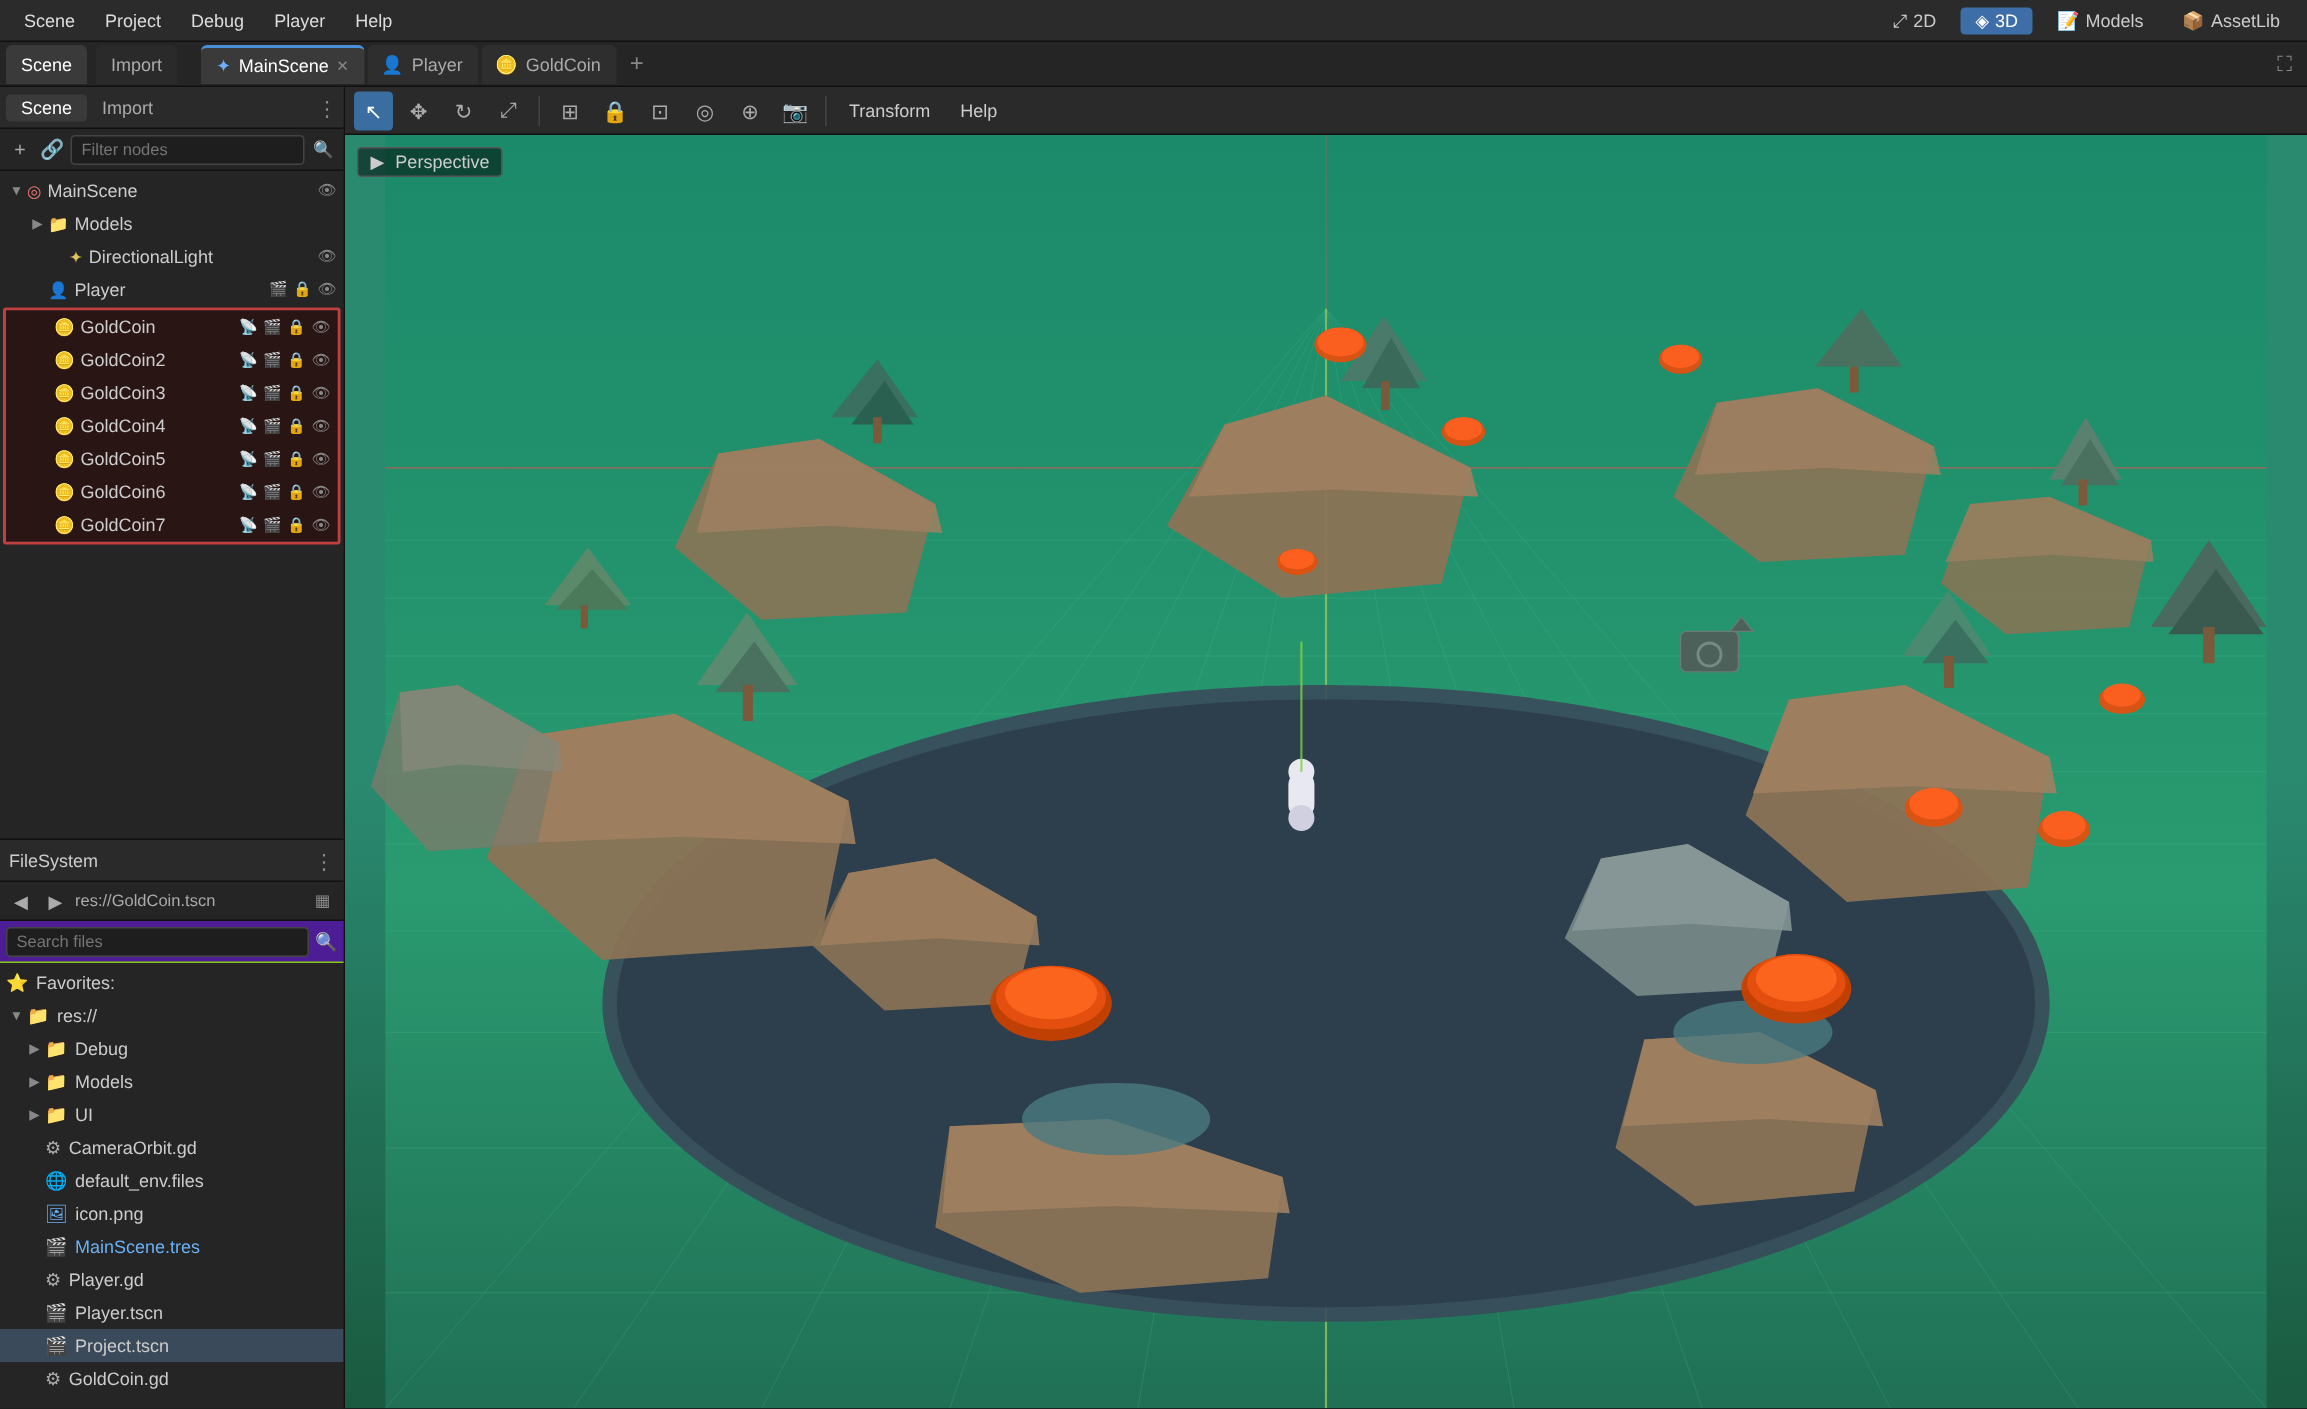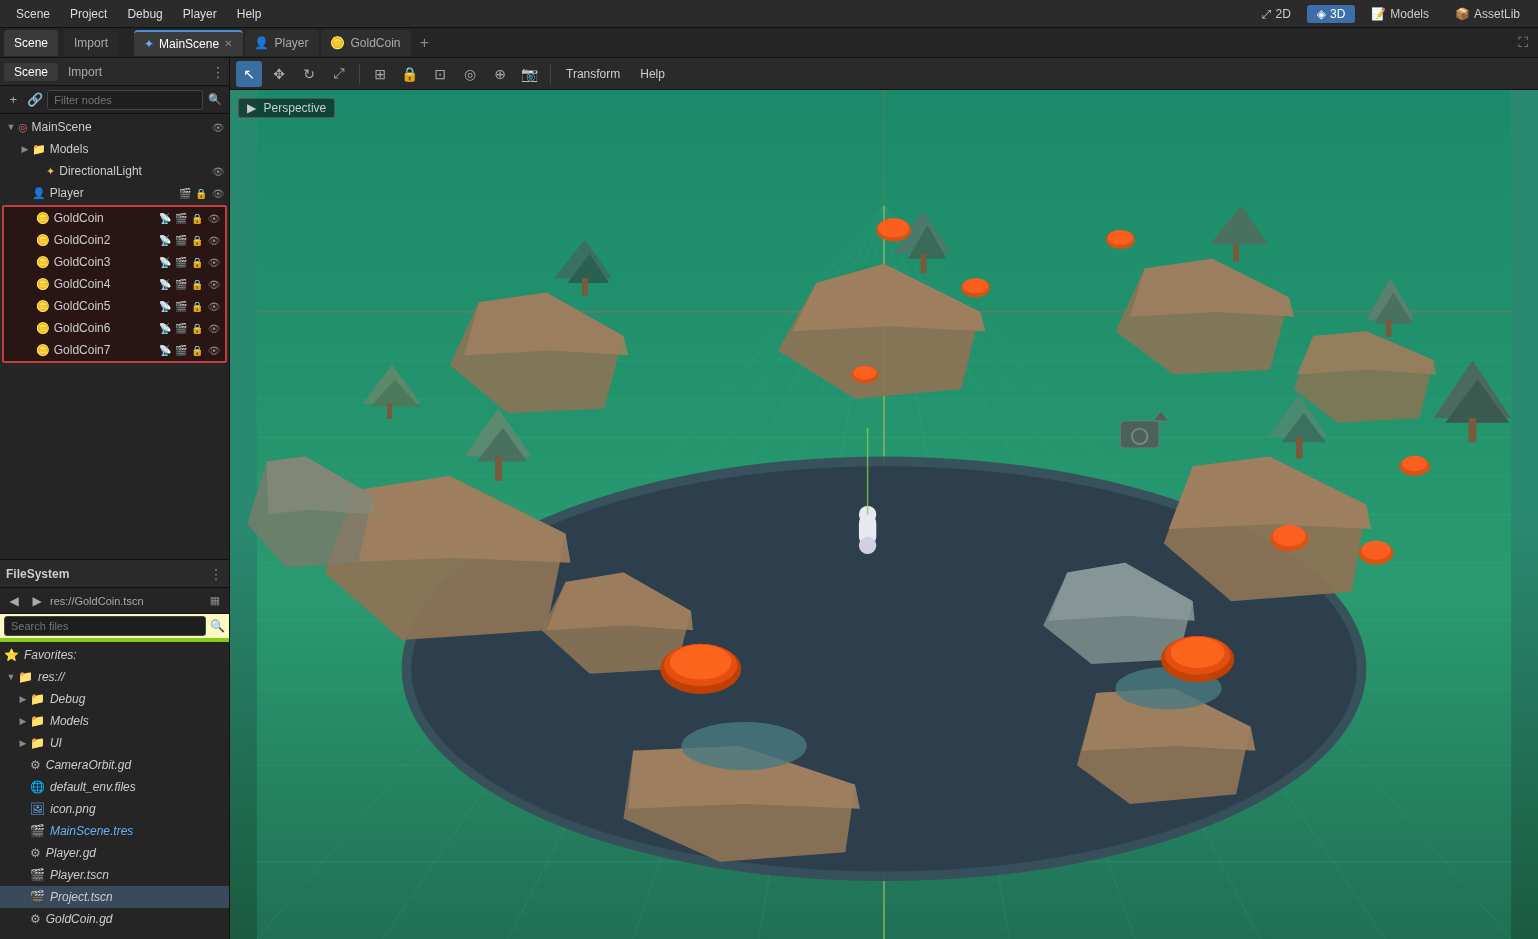--- a/index.html
+++ b/index.html
@@ -176,21 +176,21 @@
       height: 380px;
     }
     #fs-header {
       display: flex;
       align-items: center;
       padding: 4px 6px;
       background: #2a2a2a;
       border-bottom: 1px solid #111;
       height: 28px;
     }
-    .fs-title { font-size: 12px; font-weight: bold; color: #ccc; }
+    .fs-title { font-size: 12px; font-weight: normal; color: #ccc; }
     .fs-menu-dots { margin-left: auto; cursor: pointer; color: #888; font-size: 14px; }
     #fs-nav {
       display: flex;
       align-items: center;
       padding: 3px 4px;
       gap: 3px;
       background: #252525;
       border-bottom: 1px solid #111;
       height: 26px;
     }
@@ -202,22 +202,22 @@
     .fs-path { font-size: 11px; color: #aaa; flex: 1; }
     .fs-grid-btn {
       width: 20px; height: 20px;
       display: flex; align-items: center; justify-content: center;
       cursor: pointer; border-radius: 3px; color: #888; font-size: 11px;
     }
     #fs-search {
       display: flex;
       align-items: center;
       padding: 3px 4px;
-      background: #fef9c3;
-      border-bottom: 4px solid #84cc16;
+      background: #4c1d95;
+      border-bottom: 1px solid #84cc16;
       height: 28px;
     }
     #fs-search-input {
       flex: 1;
       background: #1e1e1e;
       border: 1px solid #444;
       border-radius: 3px;
       padding: 2px 6px;
       color: #ccc;
       font-size: 11px;
@@ -233,21 +233,21 @@
       height: 22px;
       display: flex;
       align-items: center;
       padding: 0 4px;
       cursor: pointer;
       font-size: 12px;
     }
     .fs-item.highlighted { background: #3a4a5a; }
     .fs-item-arrow { width: 14px; display: inline-flex; align-items: center; justify-content: center; color: #888; font-size: 9px; }
     .fs-item-icon { margin-right: 5px; font-size: 12px; }
-    .fs-item-label { color: #ccc; font-style: italic; }
+    .fs-item-label { color: #ccc; }
     .fs-item-label.blue { color: #6ab0f5; }
     .fs-folder-icon { color: #d4a84b; }
     .fs-gear-icon { color: #aaa; }
     .fs-globe-icon { color: #4a9; }
     .fs-png-icon { color: #6ab0f5; }
     .fs-tscn-icon { color: #aac; }
 
     
     #viewport {
       flex: 1;

